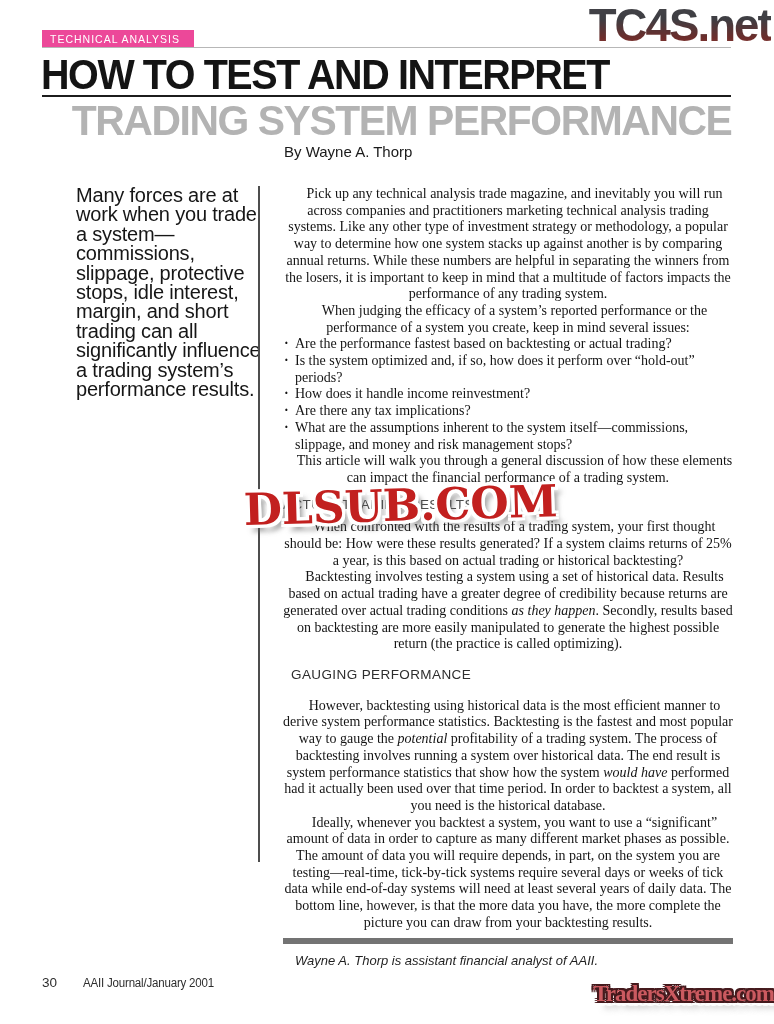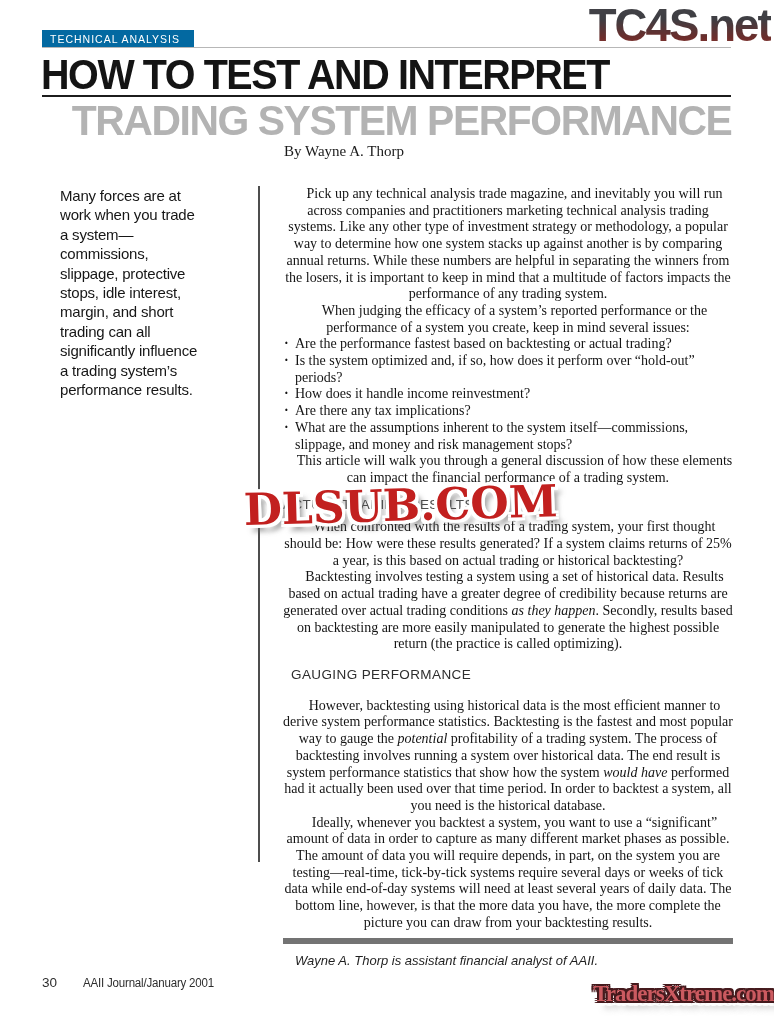--- a/index.html
+++ b/index.html
@@ -6,43 +6,43 @@
   body{
     width:774px;height:1024px;background:#ffffff;position:relative;
     font-family:"Liberation Sans",sans-serif;overflow:hidden;
     -webkit-font-smoothing:antialiased;
   }
   .page{position:absolute;inset:0;background:#fff;}
 
   
   .kicker{
     position:absolute;left:42px;top:30px;height:18px;line-height:18px;
-    background:#0369a1;color:#fff;font-size:10.5px;letter-spacing:1px;
+    background:#ec4899;color:#fff;font-size:10.5px;letter-spacing:1px;
     padding:0 14px 0 8px;white-space:nowrap;
   }
   .kicker-rule{position:absolute;left:42px;top:47px;width:689px;height:1px;background:#b7b7b7;}
 
   
   .title1{
     position:absolute;left:41px;top:51px;font-size:42px;font-weight:bold;
     letter-spacing:-1.5px;color:#141414;white-space:nowrap;
     transform:scaleX(0.94);transform-origin:left top;
   }
   .title-rule{position:absolute;left:42px;top:95px;width:689px;height:2px;background:#1c1c1c;}
   .title2{
     position:absolute;right:43px;top:96px;font-size:43px;font-weight:bold;
     letter-spacing:-1.5px;color:#b3b3b3;white-space:nowrap;
     transform:scaleX(0.95);transform-origin:right top;
   }
-  .byline{position:absolute;left:284px;top:143px;font-size:15px;color:#1a1a1a;font-family:Liberation Serif, serif;}
+  .byline{position:absolute;left:284px;top:143px;font-size:15px;color:#1a1a1a;}
 
   
   .pullquote{
-    position:absolute;left:60px;top:186px;width:200px;
-    font-size:15px;line-height:19.4px;letter-spacing:-0.2px;color:#161616;
+    position:absolute;left:76px;top:186px;width:200px;
+    font-size:20px;line-height:19.4px;letter-spacing:-0.2px;color:#161616;
     white-space:pre-line;
   }
 
   .vrule{position:absolute;left:258px;top:186px;width:2px;height:676px;background:#4d4d4d;}
 
   
   .main{
     position:absolute;left:283px;top:186px;width:450px;
     font-family:"Liberation Serif","DejaVu Serif",serif;
     font-size:14px;line-height:16.7px;color:#141414;

